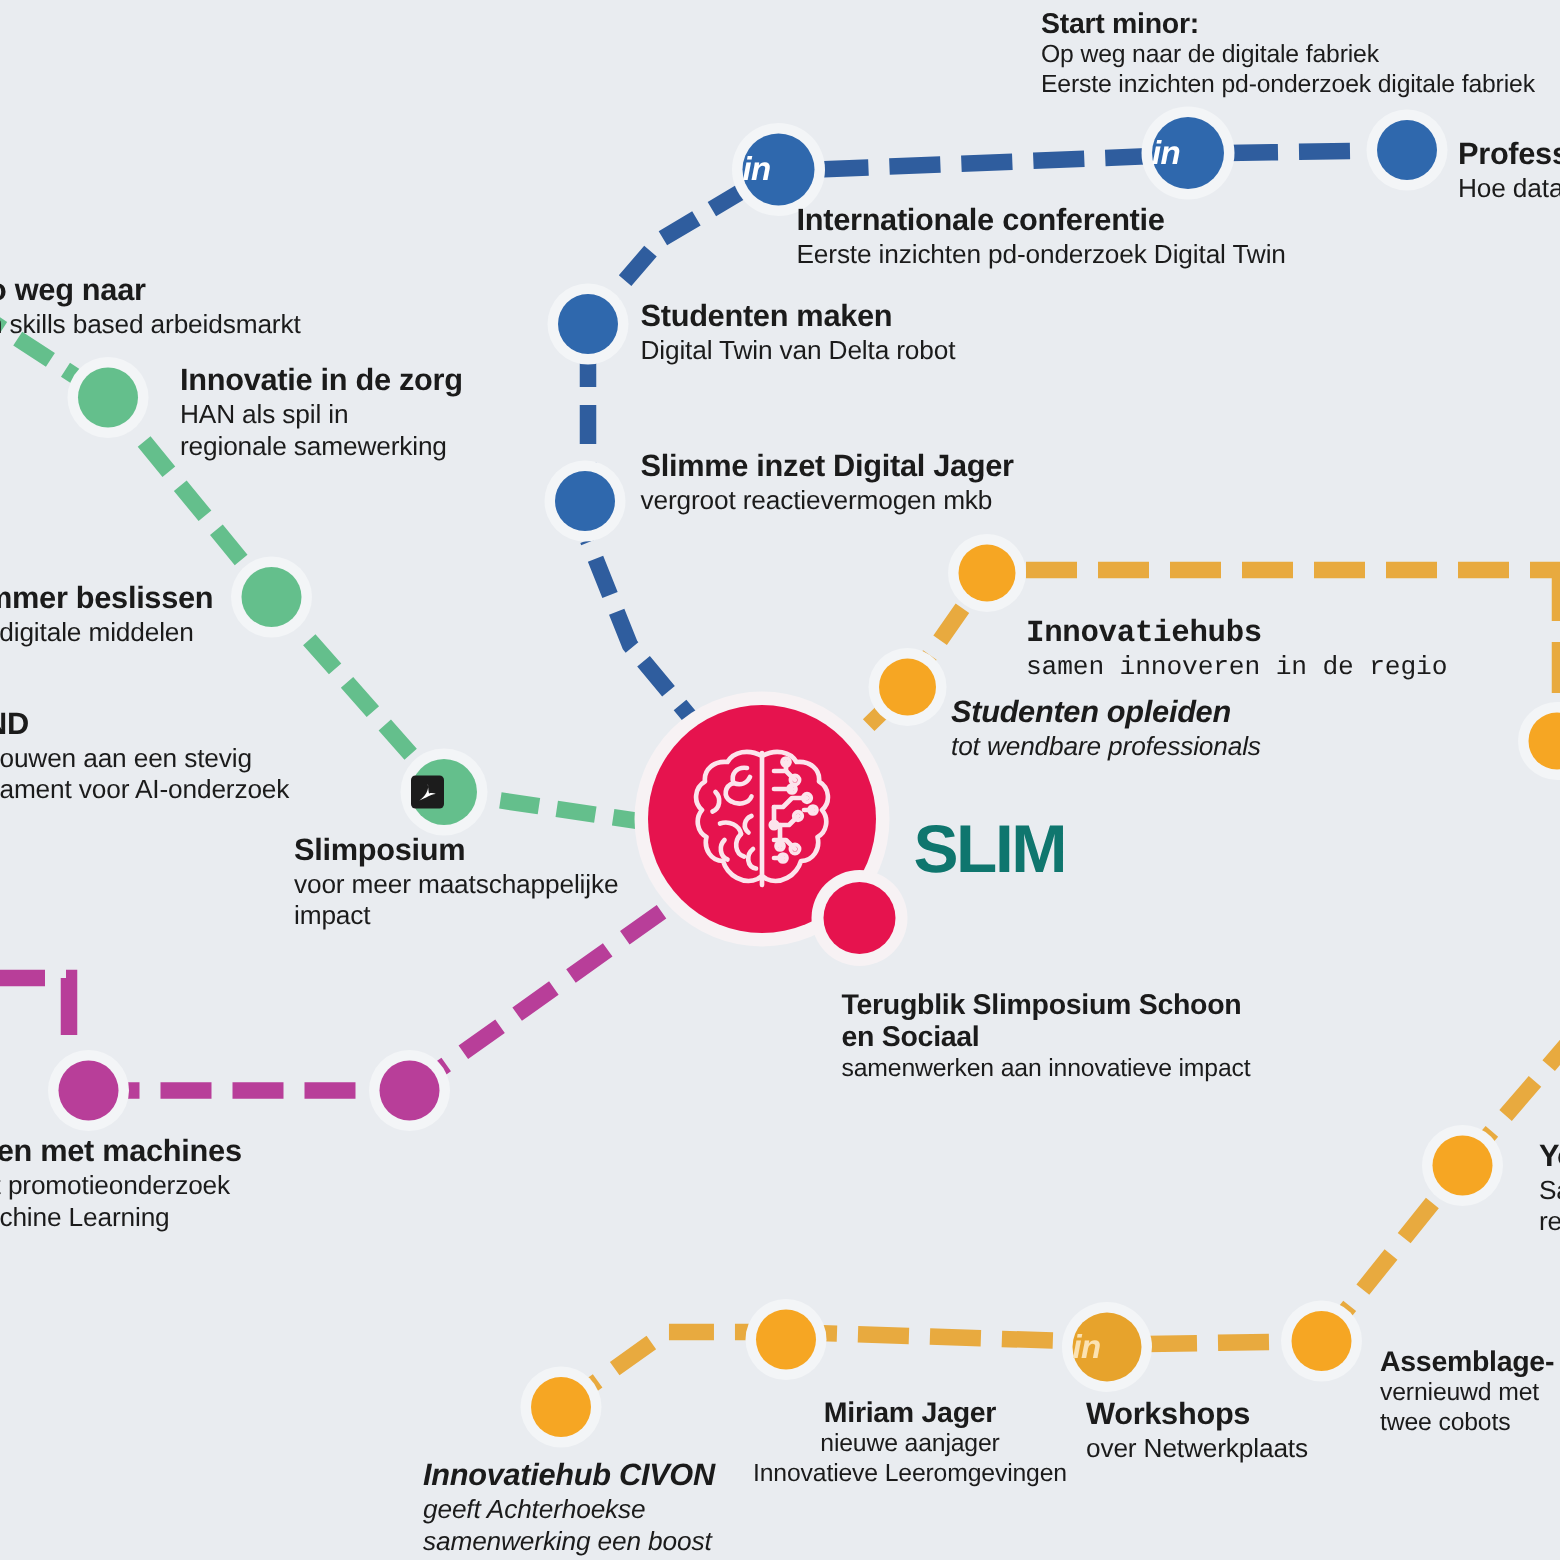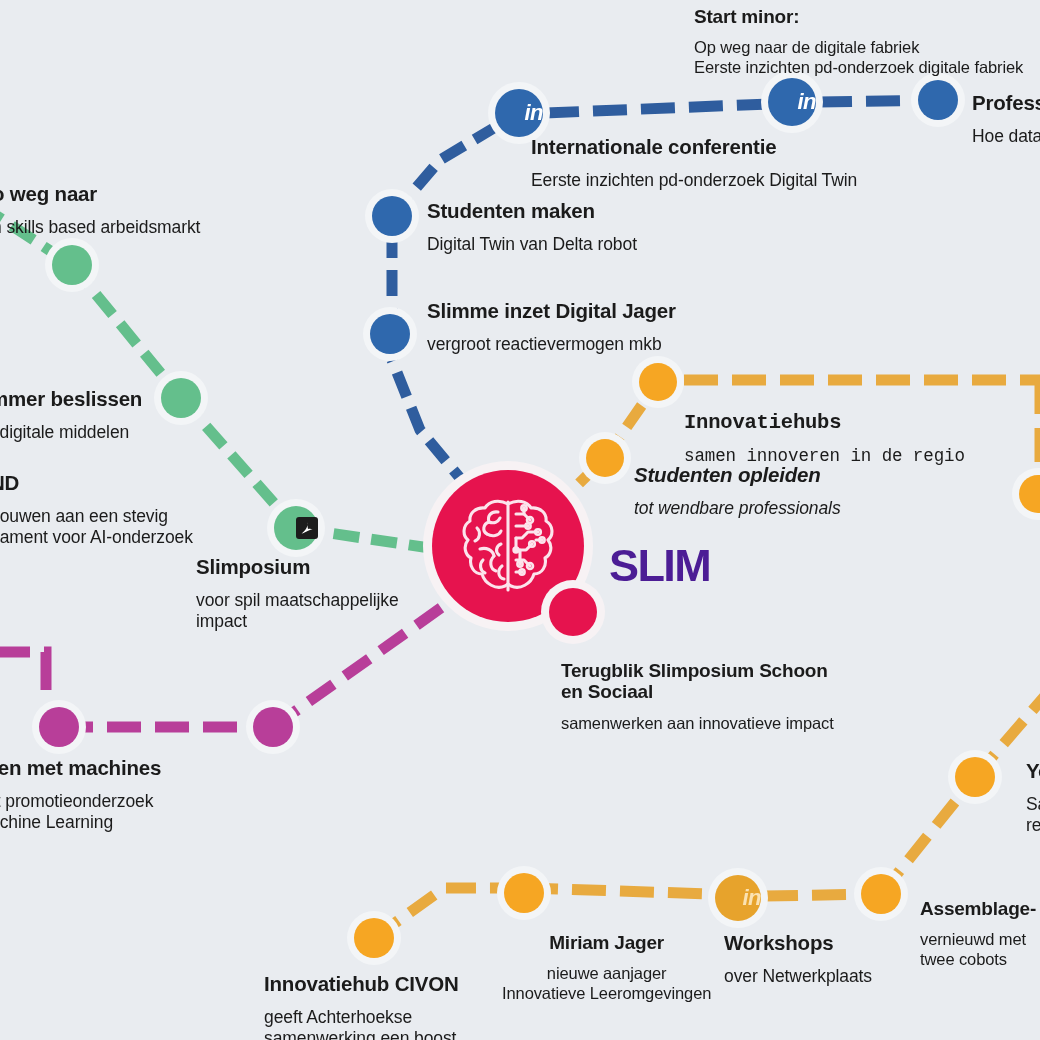--- a/index.html
+++ b/index.html
@@ -22,21 +22,21 @@
     height: 1040px;
   }
   
   .node {
     position: absolute;
     border-radius: 50%;
     box-sizing: border-box;
     transform: translate(-50%, -50%);
     display: flex;
     align-items: center;
-    justify-content: flex-end;
+    justify-content: flex-start;
     box-shadow: 0 0 0 7px #f3f5f7;
   }
   .node.green  { background: #64bf8c; }
   .node.blue   { background: #2f68ad; }
   .node.orange { background: #f6a623; }
   .node.purple { background: #b83e99; }
 
   .node-li {
     background: #2f68ad;
     color: #ffffff;
@@ -91,33 +91,33 @@
     font-size: 20.5px;
     line-height: 1.12;
     letter-spacing: -0.2px;
     white-space: pre;
   }
   .lb-sub {
     font-size: 17.5px;
     line-height: 1.18;
     letter-spacing: -0.1px;
     white-space: pre;
-    margin-top: 11px;
+    margin-top: 0;
   }
   .lb-small .lb-title { font-size: 19px; }
   .lb-small .lb-sub { font-size: 16.5px; }
 
   #wordmark {
     position: absolute;
     left: 609px; top: 544px;
     font-weight: bold;
     font-size: 45px;
     line-height: 0.98;
     letter-spacing: -1.6px;
-    color: #4c1d95;
+    color: #0f766e;
     white-space: pre;
   }
 </style>
 </head>
 <body>
 
 <div id="stage">
 
   <svg id="lines" viewBox="0 0 1040 1040">
 
@@ -242,35 +242,40 @@
     <div id="brain-dot"></div>
   </div>
 
   <div id="wordmark"><span>SLIM</span><br></div>
 
   <div class="label" style="left:-8px; top:183px;">
     <div class="lb-title">o weg naar</div>
     <div class="lb-sub">n skills based arbeidsmarkt</div>
   </div>
 
+  <div class="label" style="left:120px; top:243px;">
+    <div class="lb-title">Innovatie in de zorg</div>
+    <div class="lb-sub">HAN als spil in
+regionale samewerking</div>
+  </div>
 
   <div class="label" style="left:-10px; top:388px;">
     <div class="lb-title">mmer beslissen</div>
     <div class="lb-sub">t digitale middelen</div>
   </div>
 
   <div class="label" style="left:-10px; top:472px;">
     <div class="lb-title">ND</div>
     <div class="lb-sub">bouwen aan een stevig
 dament voor AI-onderzoek</div>
   </div>
 
   <div class="label" style="left:196px; top:556px;">
     <div class="lb-title">Slimposium</div>
-    <div class="lb-sub">voor spil maatschappelijke
+    <div class="lb-sub">voor meer maatschappelijke
 impact</div>
   </div>
 
   <div class="label" style="left:427px; top:200px;">
     <div class="lb-title">Studenten maken</div>
     <div class="lb-sub">Digital Twin van Delta robot</div>
   </div>
 
   <div class="label" style="left:427px; top:300px;">
     <div class="lb-title">Slimme inzet Digital Jager</div>
@@ -309,21 +314,21 @@
     <div class="lb-sub">samenwerken aan innovatieve impact</div>
   </div>
 
   <div class="label" style="left:-10px; top:757px;">
     <div class="lb-title">ren met machines</div>
     <div class="lb-sub">rt promotieonderzoek
 achine Learning</div>
   </div>
 
 
-  <div class="label" style="left:264px; top:973px;">
+  <div class="label" style="left:282px; top:973px;font-style:italic;">
     <div class="lb-title">Innovatiehub CIVON</div>
     <div class="lb-sub">geeft Achterhoekse
 samenwerking een boost</div>
   </div>
 
   <div class="label lb-small" style="left:502px; top:932px;text-align:center;">
     <div class="lb-title">Miriam Jager</div>
     <div class="lb-sub">nieuwe aanjager
 Innovatieve Leeromgevingen</div>
   </div>

